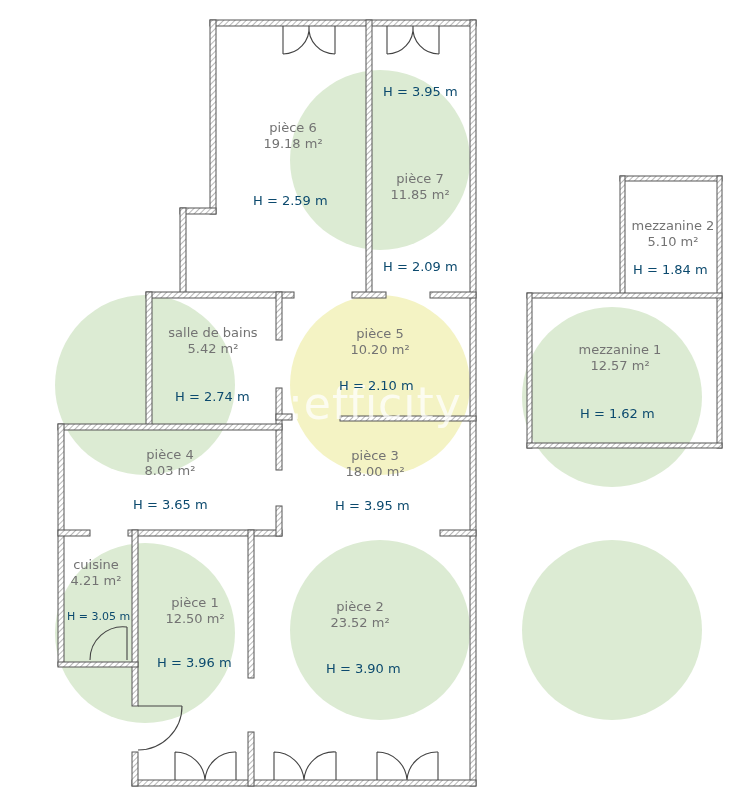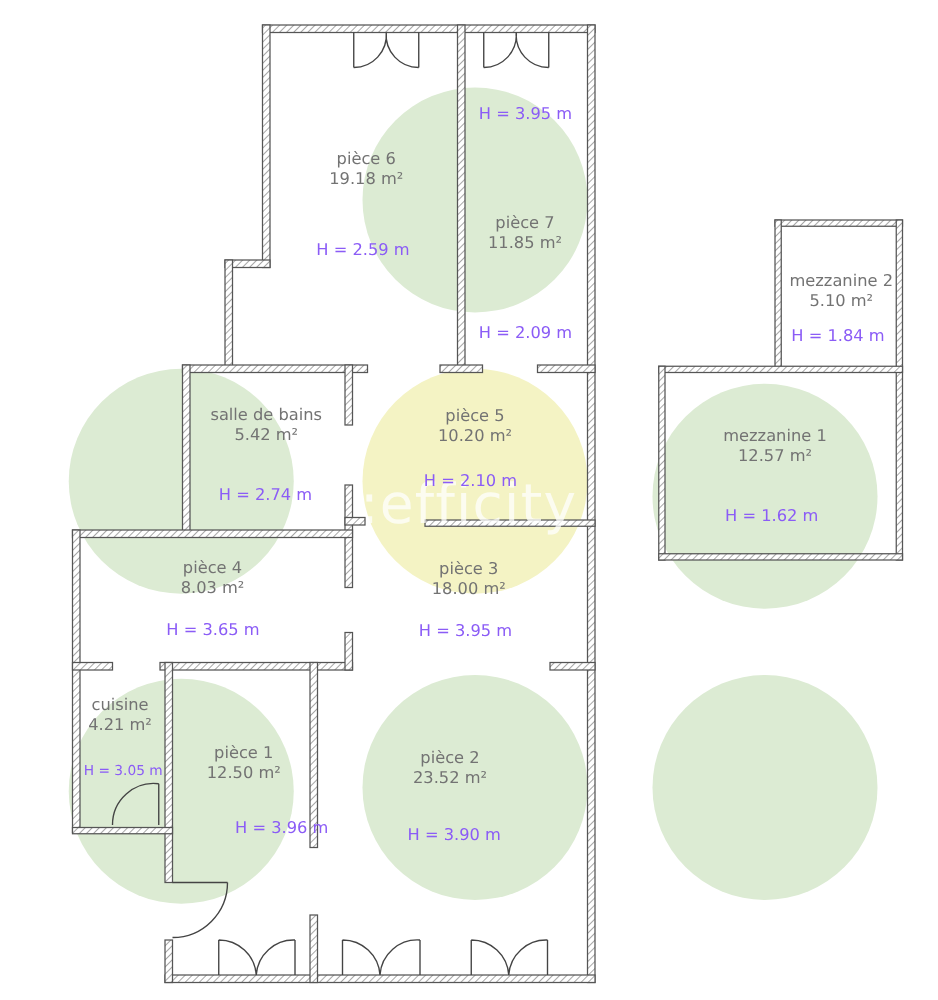--- a/index.html
+++ b/index.html
@@ -5,21 +5,21 @@
     html, body { margin: 0; padding: 0; background: #ffffff; }
     body { width: 750px; height: 800px; position: relative; overflow: hidden; font-family: "DejaVu Sans", sans-serif; }
     #plan { position: absolute; left: 0; top: 0; width: 750px; height: 800px; }
     .circle-green { fill: #dcebd3; }
     .circle-yellow { fill: #f4f3c4; }
     .wall-fill { fill: url(#hatch); stroke: #555555; stroke-width: 1; }
     .door { fill: none; stroke: #444444; stroke-width: 1.1; }
     .lbl { position: absolute; font-size: 13px; color: #737373; text-align: center; line-height: 16px; white-space: nowrap; }
     .lbl .name { display: block; }
     .lbl .area { display: block; }
-    .h { position: absolute; font-size: 13px; color: #8b5cf6; white-space: nowrap; }
+    .h { position: absolute; font-size: 13px; color: #0c4a6e; white-space: nowrap; }
     .h.small { font-size: 11px; }
     .watermark { position: absolute; left: 288px; top: 378px; font-size: 44px; color: #ffffff; opacity: 0.75; letter-spacing: 1px; font-family: "DejaVu Sans", sans-serif; }
   </style>
 </head>
 <body>
 
 <svg id="plan" viewBox="0 0 750 800" xmlns="http://www.w3.org/2000/svg">
   <defs>
     <pattern id="hatch" width="4" height="4" patternUnits="userSpaceOnUse" patternTransform="rotate(45)">
       <rect width="4" height="4" fill="#ffffff"></rect>
@@ -152,21 +152,21 @@
 <div class="lbl" style="left:66px;top:557px;width:60px;">
   <span class="name">cuisine</span>
   <span class="area">4.21 m²</span>
 </div>
 <div class="h small" style="left:67px;top:610px;">H = 3.05 m</div>
 
 <div class="lbl" style="left:150px;top:595px;width:90px;">
   <span class="name">pièce 1</span>
   <span class="area">12.50 m²</span>
 </div>
-<div class="h" style="left:157px;top:655px;margin-left:31px;">H = 3.96 m</div>
+<div class="h" style="left:157px;top:655px;">H = 3.96 m</div>
 
 <div class="lbl" style="left:315px;top:599px;width:90px;">
   <span class="name">pièce 2</span>
   <span class="area">23.52 m²</span>
 </div>
 <div class="h" style="left:326px;top:661px;">H = 3.90 m</div>
 
 <div class="lbl" style="left:627px;top:218px;width:92px;">
   <span class="name">mezzanine 2</span>
   <span class="area">5.10 m²</span>

